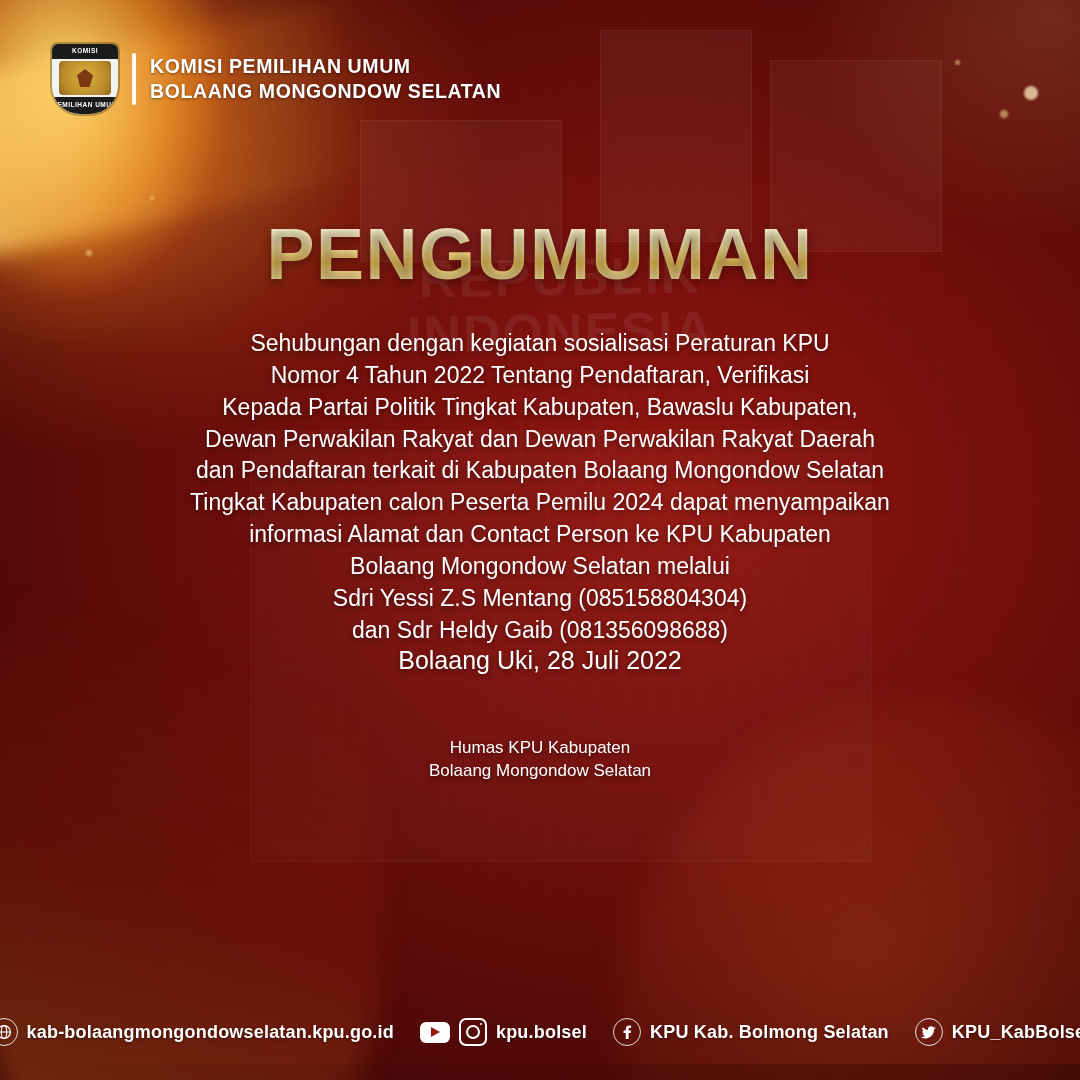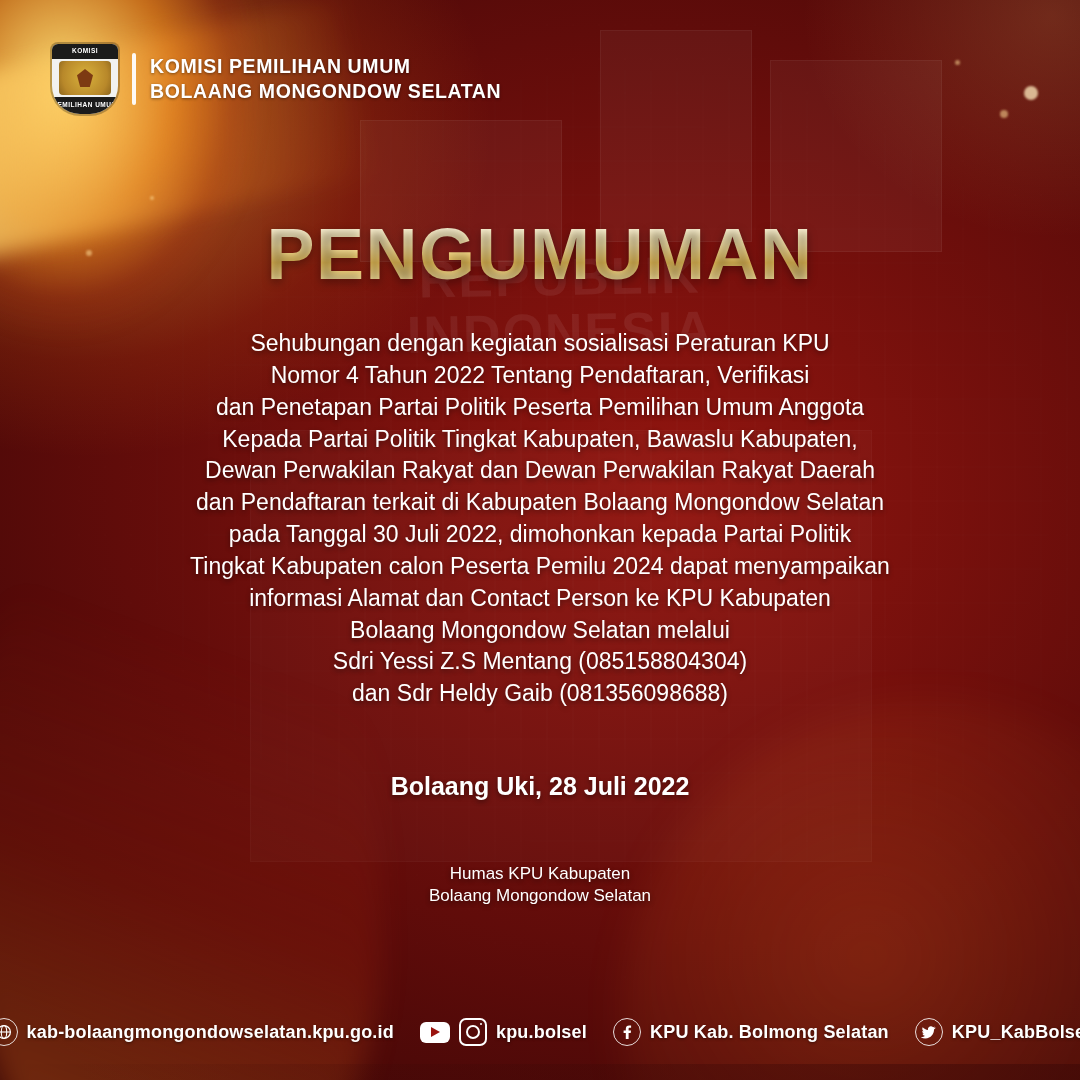--- a/index.html
+++ b/index.html
@@ -223,25 +223,23 @@
   .body-text {
     margin-top: 38px;
     color: #fff;
     font-size: 23px;
     line-height: 1.385;
     text-shadow: 0 2px 5px rgba(0,0,0,0.45);
     font-weight: 400;
   }
   .body-text .ln { display: block; white-space: nowrap; }
   .place-date {
-    margin-top: 62px;
     color: #fff;
     font-size: 25px;
     text-shadow: 0 2px 5px rgba(0,0,0,0.45);
-    font-weight: bold;
   }
   .signoff {
     margin-top: 62px;
     color: #fff;
     font-size: 17px;
     line-height: 1.3;
     text-shadow: 0 2px 5px rgba(0,0,0,0.45);
   }
   .signoff .ln { display: block; }
 
@@ -369,25 +367,23 @@
       <div class="l2">BOLAANG MONGONDOW SELATAN</div>
     </div>
   </div>
 
   <div class="main">
     <div class="title">PENGUMUMAN</div>
 
     <div class="body-text">
       <span class="ln">Sehubungan dengan kegiatan sosialisasi Peraturan KPU</span>
       <span class="ln">Nomor 4 Tahun 2022 Tentang Pendaftaran, Verifikasi</span>
-      <span class="ln">dan Penetapan Partai Politik Peserta Pemilihan Umum Anggota</span>
       <span class="ln">Kepada Partai Politik Tingkat Kabupaten, Bawaslu Kabupaten,</span>
       <span class="ln">Dewan Perwakilan Rakyat dan Dewan Perwakilan Rakyat Daerah</span>
       <span class="ln">dan Pendaftaran terkait di Kabupaten Bolaang Mongondow Selatan</span>
-      <span class="ln">pada Tanggal 30 Juli 2022, dimohonkan kepada Partai Politik</span>
       <span class="ln">Tingkat Kabupaten calon Peserta Pemilu 2024 dapat menyampaikan</span>
       <span class="ln">informasi Alamat dan Contact Person ke KPU Kabupaten</span>
       <span class="ln">Bolaang Mongondow Selatan melalui</span>
       <span class="ln">Sdri Yessi Z.S Mentang (085158804304)</span>
       <span class="ln">dan Sdr Heldy Gaib (081356098688)</span>
     </div>
 
     <div class="place-date">Bolaang Uki, 28 Juli 2022</div>
 
     <div class="signoff">

